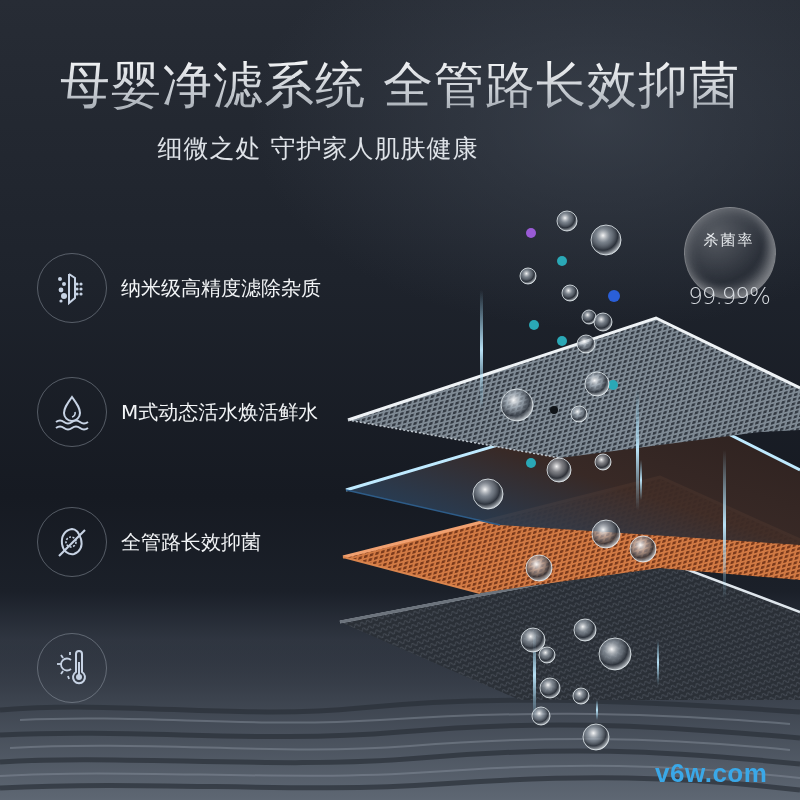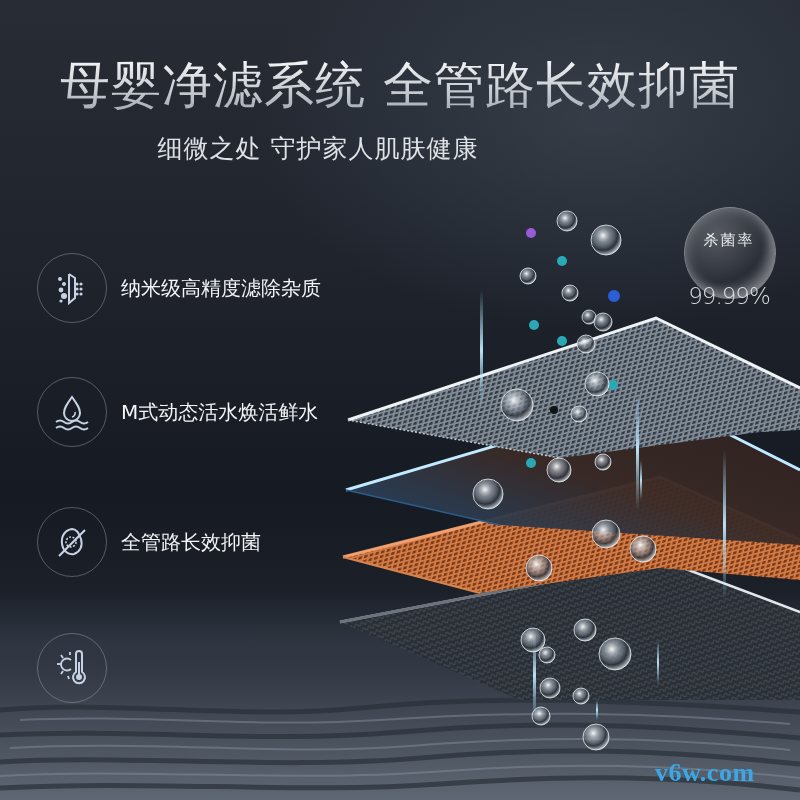--- a/index.html
+++ b/index.html
@@ -23,21 +23,21 @@
   .feature .ring { width: 70px; height: 70px; border-radius: 50%; border: 1.5px solid rgba(160,168,180,0.45);
     display: flex; align-items: center; justify-content: center; box-sizing: border-box; }
   .feature .label { margin-left: 14px; font-size: 20px; color: #f2f4f6; white-space: nowrap; }
   .badge { position: absolute; left: 674px; top: 207px; width: 110px; height: 90px; }
   .badge .bubble { position: absolute; left: 10px; top: 0; width: 90px; height: 90px; border-radius: 50%;
     background: radial-gradient(circle at 35% 30%, rgba(255,255,255,0.22), rgba(255,255,255,0.04) 55%, rgba(255,255,255,0.18) 95%);
     box-shadow: inset 0 0 14px rgba(255,255,255,0.35), inset -6px -8px 10px rgba(255,255,255,0.18); border: 1px solid rgba(255,255,255,0.35); }
   .badge .t1 { position: absolute; left: 0; width: 110px; top: 24px; text-align: center; font-size: 15px; color: #e8ebee; letter-spacing: 2px; }
   .badge .t2 { position: absolute; left: 0; width: 110px; top: 44px; text-align: center; font-size: 23px; color: #d9dde2; letter-spacing: -1px; font-weight: 300; margin-top: 32px; }
   .plates { position: absolute; left: 0; top: 0; }
-  .watermark { position: absolute; left: 655px; top: 758px; font-size: 26px; font-weight: bold; color: #3aa8e8; letter-spacing: 0.5px; font-family: Liberation Serif, serif; }
+  .watermark { position: absolute; left: 655px; top: 758px; font-size: 26px; font-weight: bold; color: #3aa8e8; letter-spacing: 0.5px; font-family: Liberation Sans, sans-serif; }
 </style>
 </head>
 <body>
 
 <div class="stage">
 
   <div class="water">
     <svg width="800" height="160" viewBox="0 0 800 160">
       <defs>
         <linearGradient id="wg" x1="0" y1="0" x2="0" y2="1">

